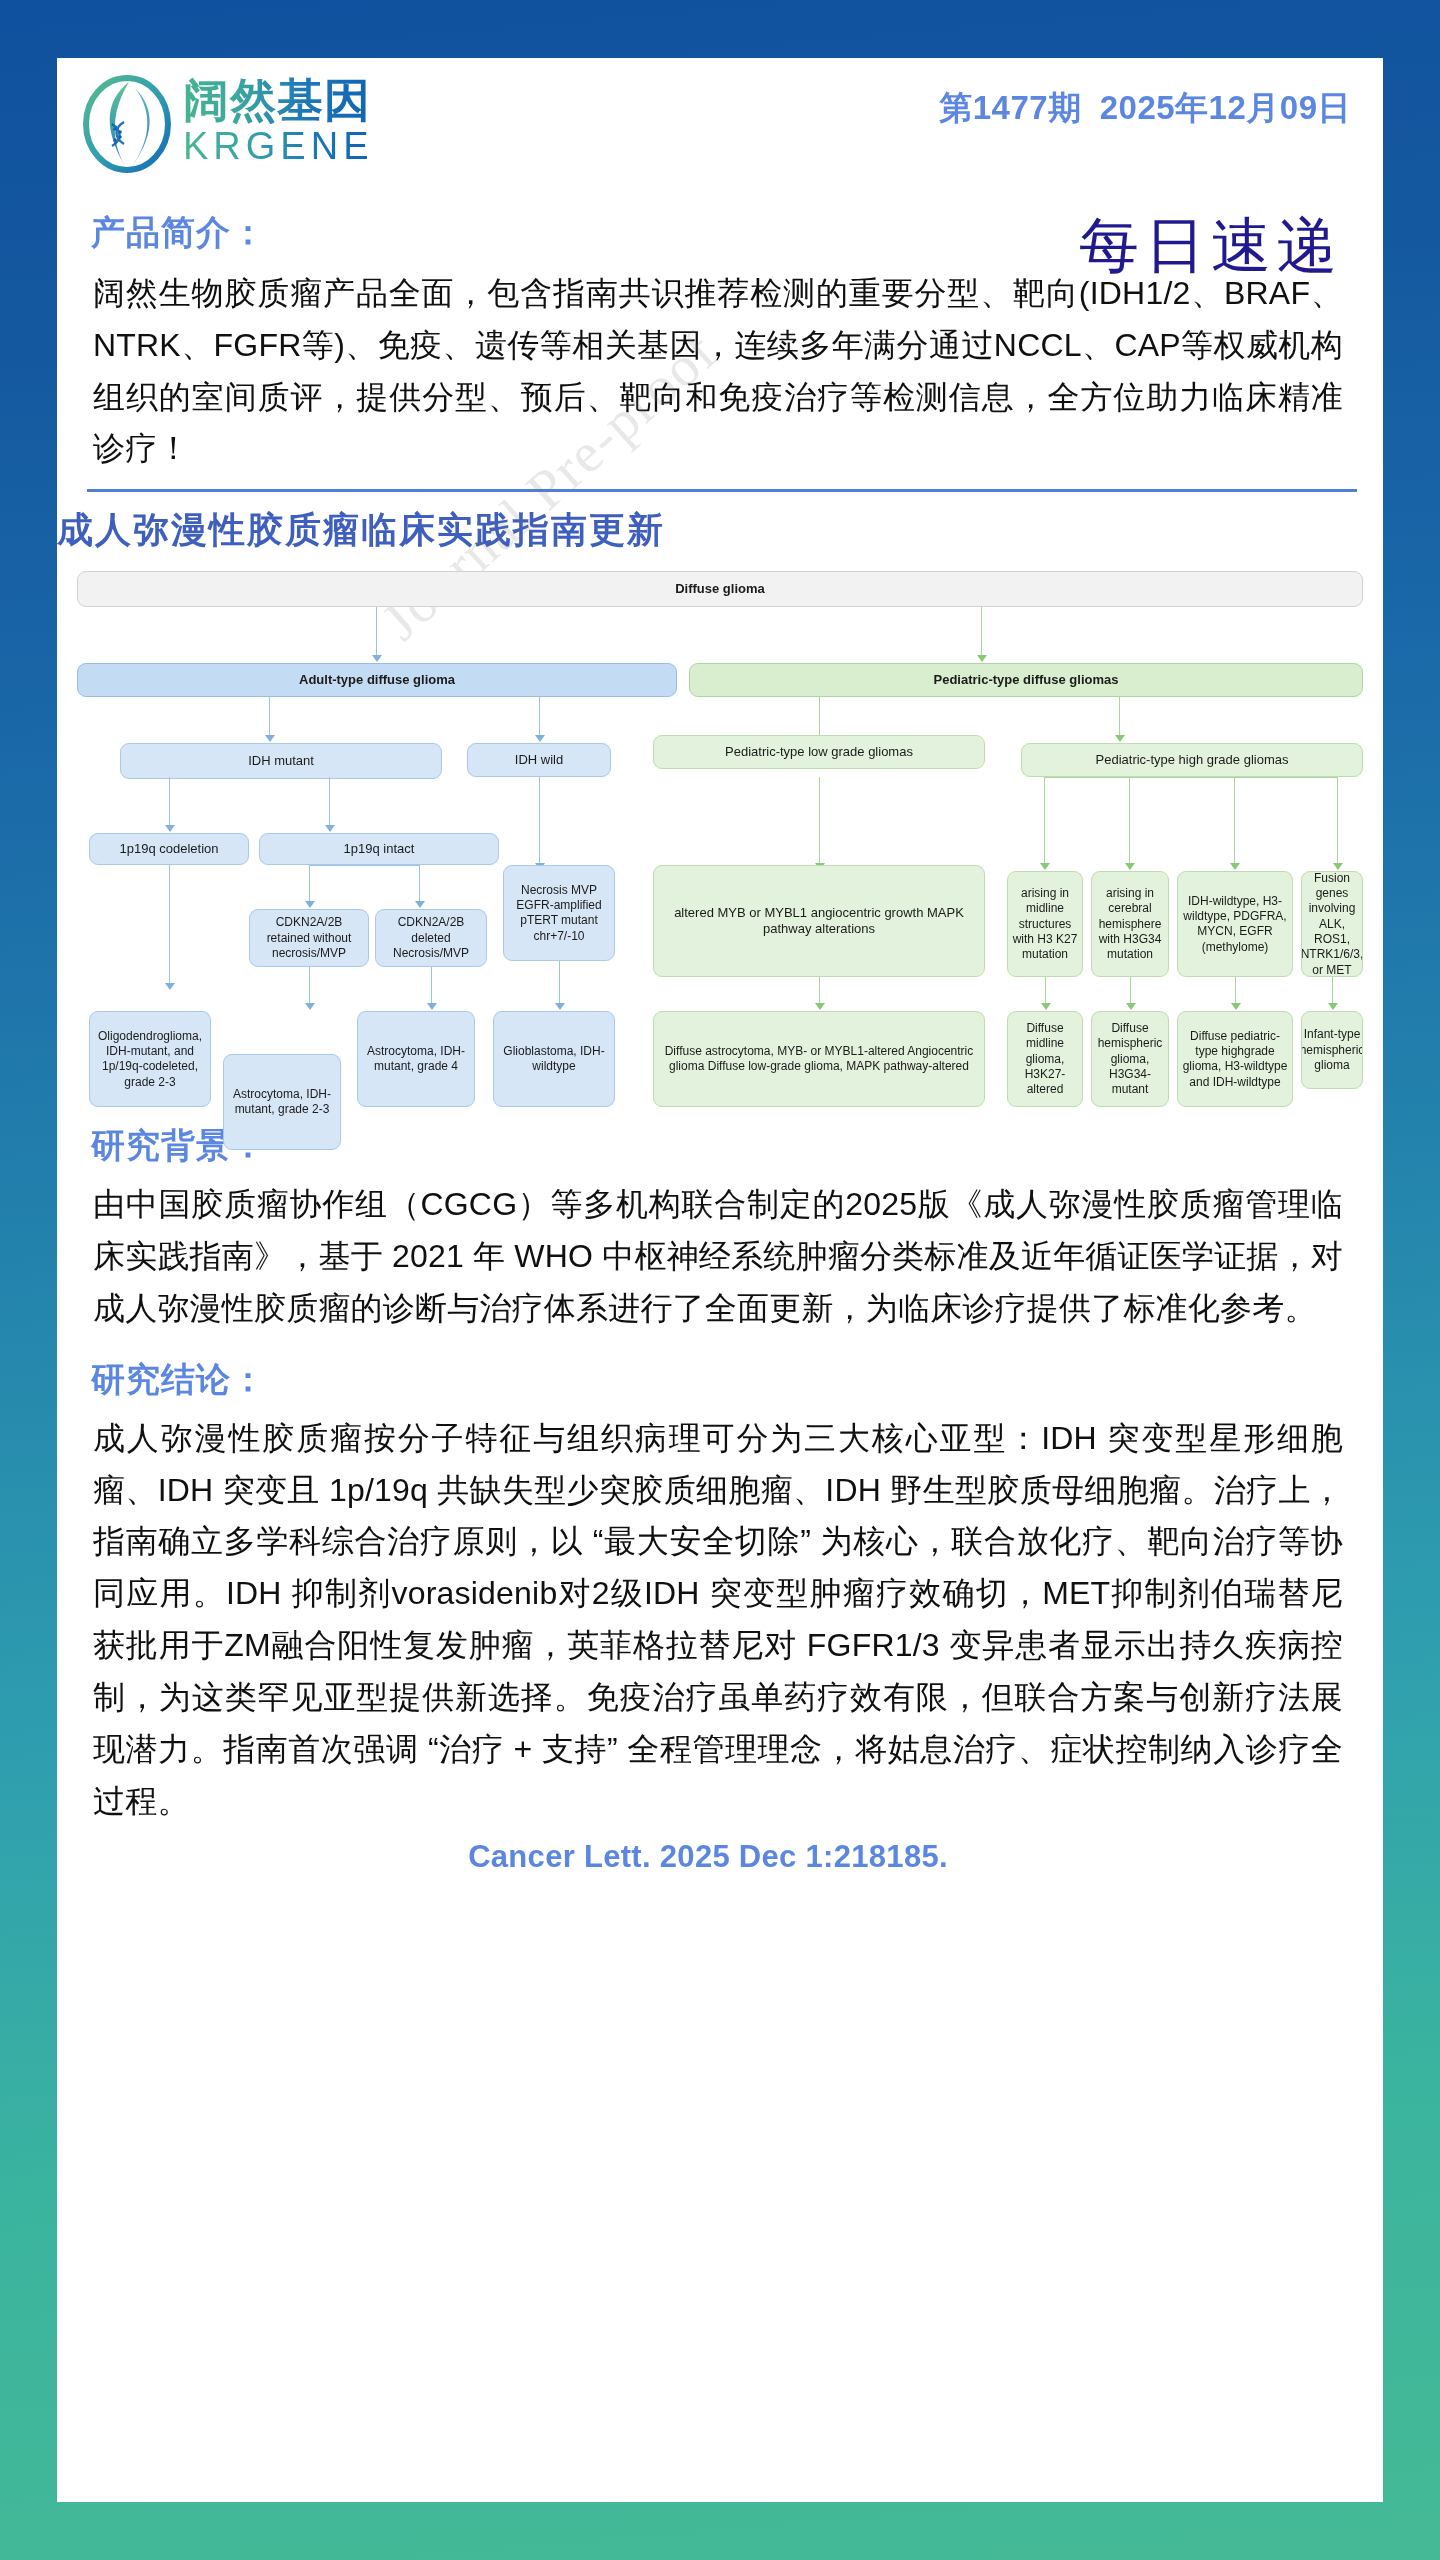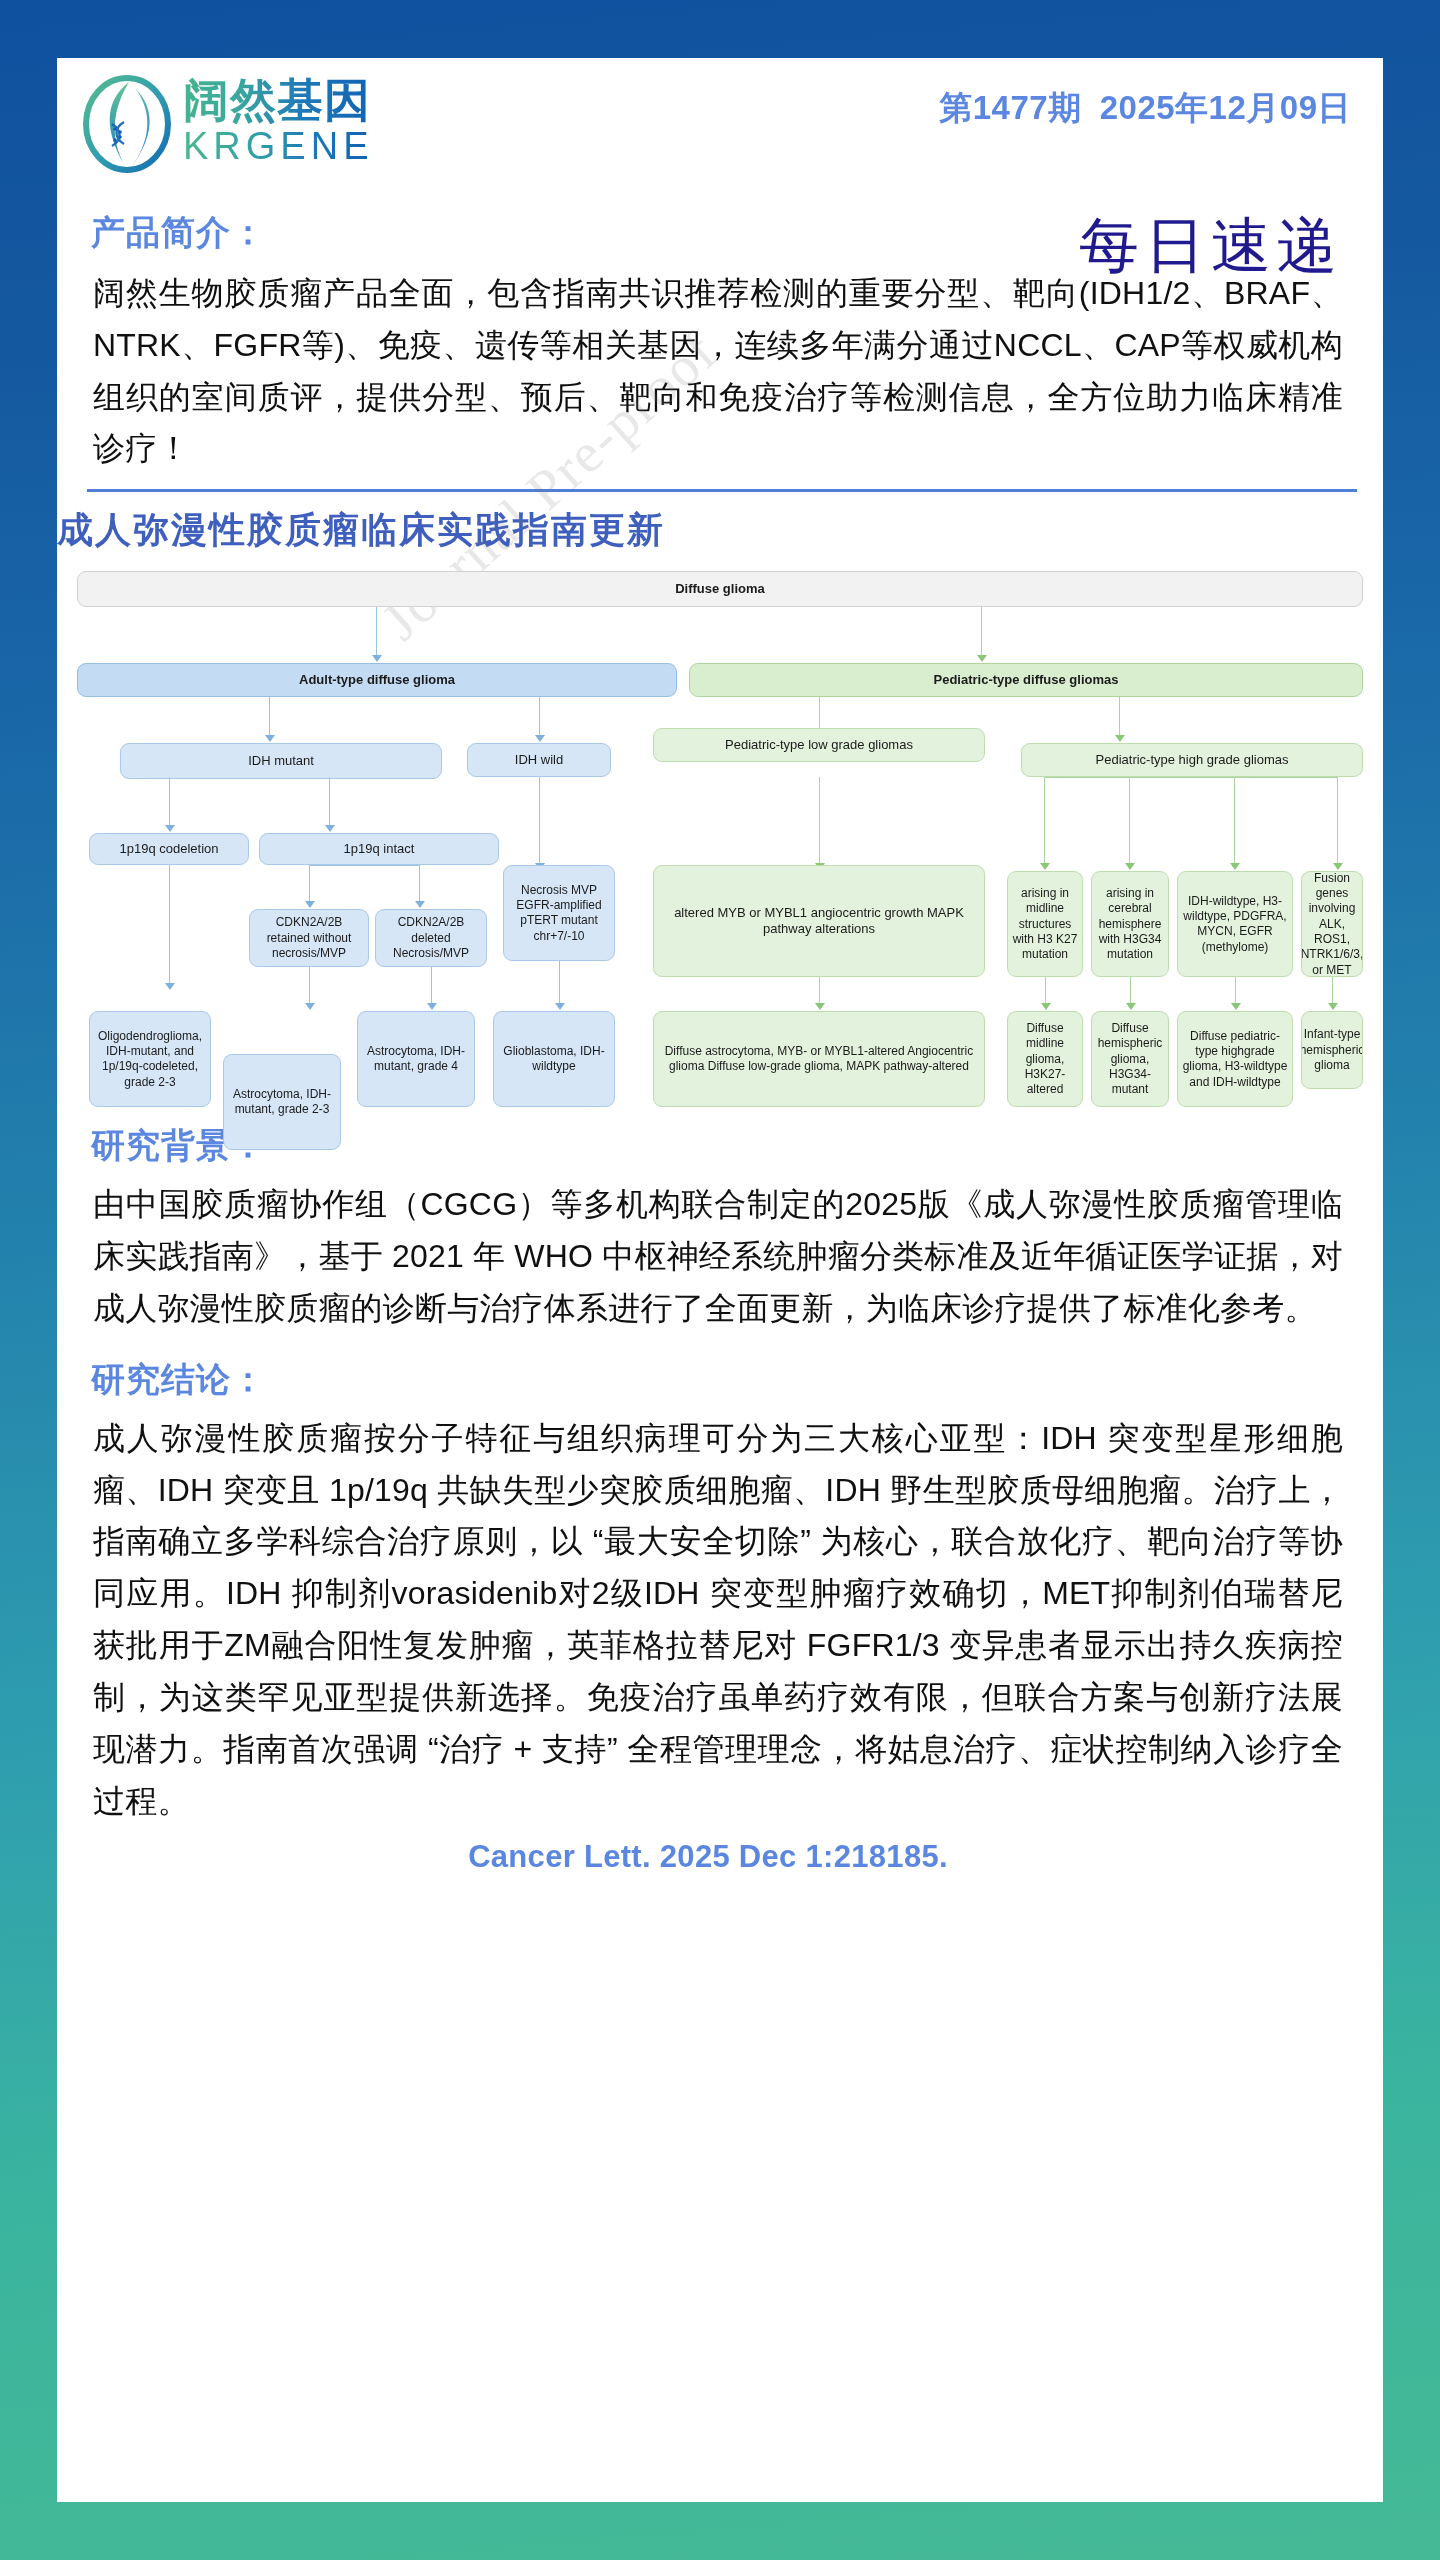--- a/index.html
+++ b/index.html
@@ -263,21 +263,21 @@
     <div class="arw" style="left:196px; top:170px;"></div>
     <div class="conn" style="left:470px; top:132px; width:1px; height:40px;"></div>
     <div class="arw" style="left:466px; top:170px;"></div>
     <div class="conn g" style="left:750px; top:132px; width:1px; height:40px;"></div>
     <div class="arw g" style="left:746px; top:170px;"></div>
     <div class="conn g" style="left:1050px;top:132px; width:1px; height:40px;"></div>
     <div class="arw g" style="left:1046px;top:170px;"></div>
 
     <div class="node n-blue" style="left:51px;  top:178px; width:322px; height:36px;">IDH mutant</div>
     <div class="node n-blue" style="left:398px; top:178px; width:144px; height:34px;">IDH wild</div>
-    <div class="node n-green" style="left:584px; top:163px; width:332px; height:34px;">Pediatric-type low grade gliomas</div>
+    <div class="node n-green" style="left:584px; top:170px; width:332px; height:34px;">Pediatric-type low grade gliomas</div>
     <div class="node n-green" style="left:952px; top:178px; width:342px; height:34px;">Pediatric-type high grade gliomas</div>
 
     <div class="conn" style="left:100px; top:212px; width:1px; height:50px;"></div>
     <div class="arw" style="left:96px;  top:260px;"></div>
     <div class="conn" style="left:260px; top:212px; width:1px; height:50px;"></div>
     <div class="arw" style="left:256px; top:260px;"></div>
     <div class="conn" style="left:470px; top:212px; width:1px; height:88px;"></div>
     <div class="arw" style="left:466px; top:298px;"></div>
 
     <div class="conn g" style="left:750px; top:212px; width:1px; height:88px;"></div>

